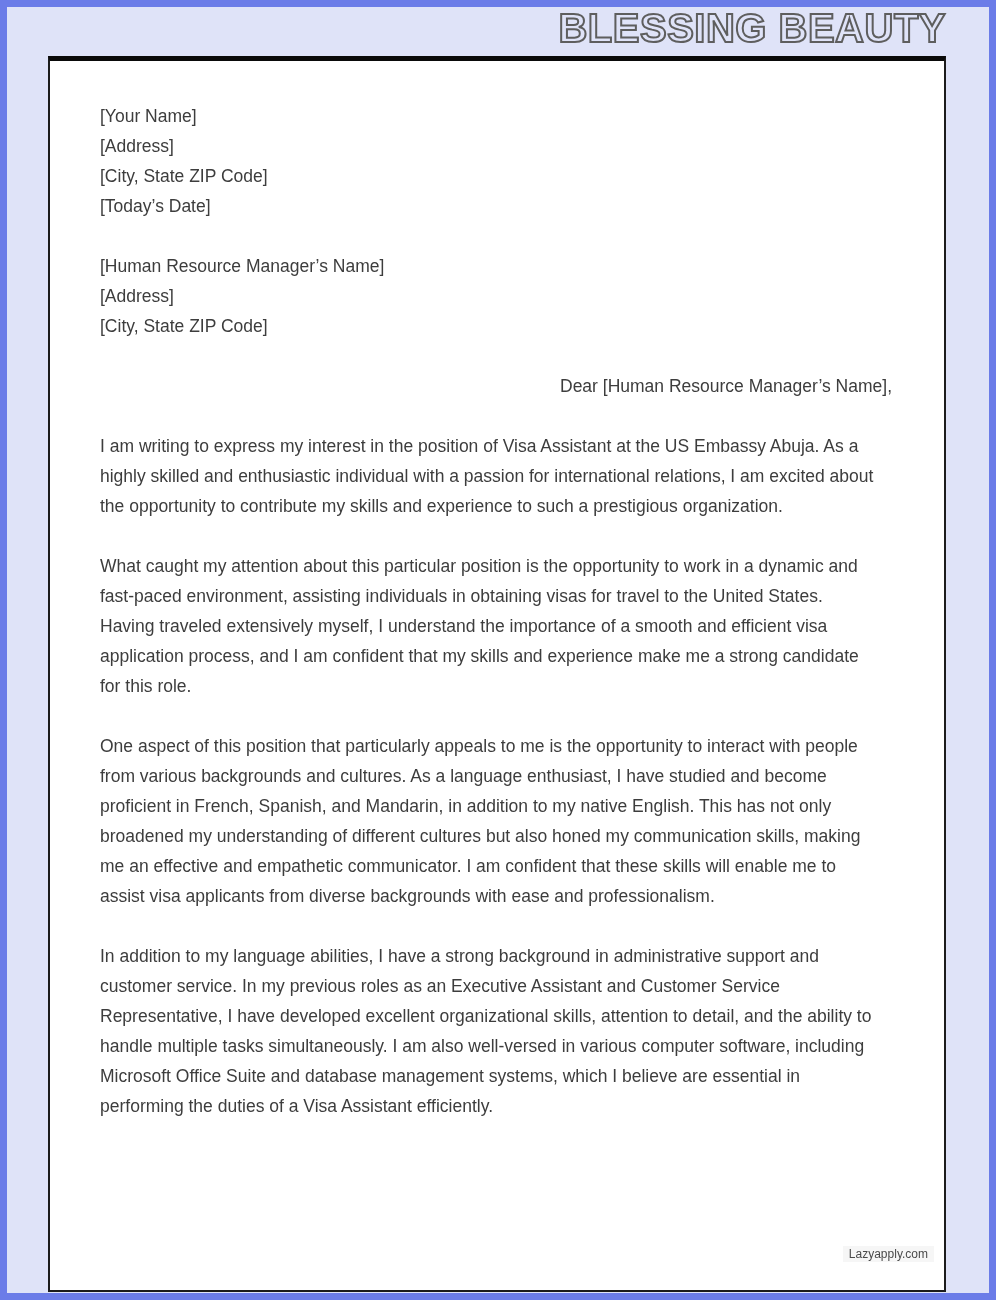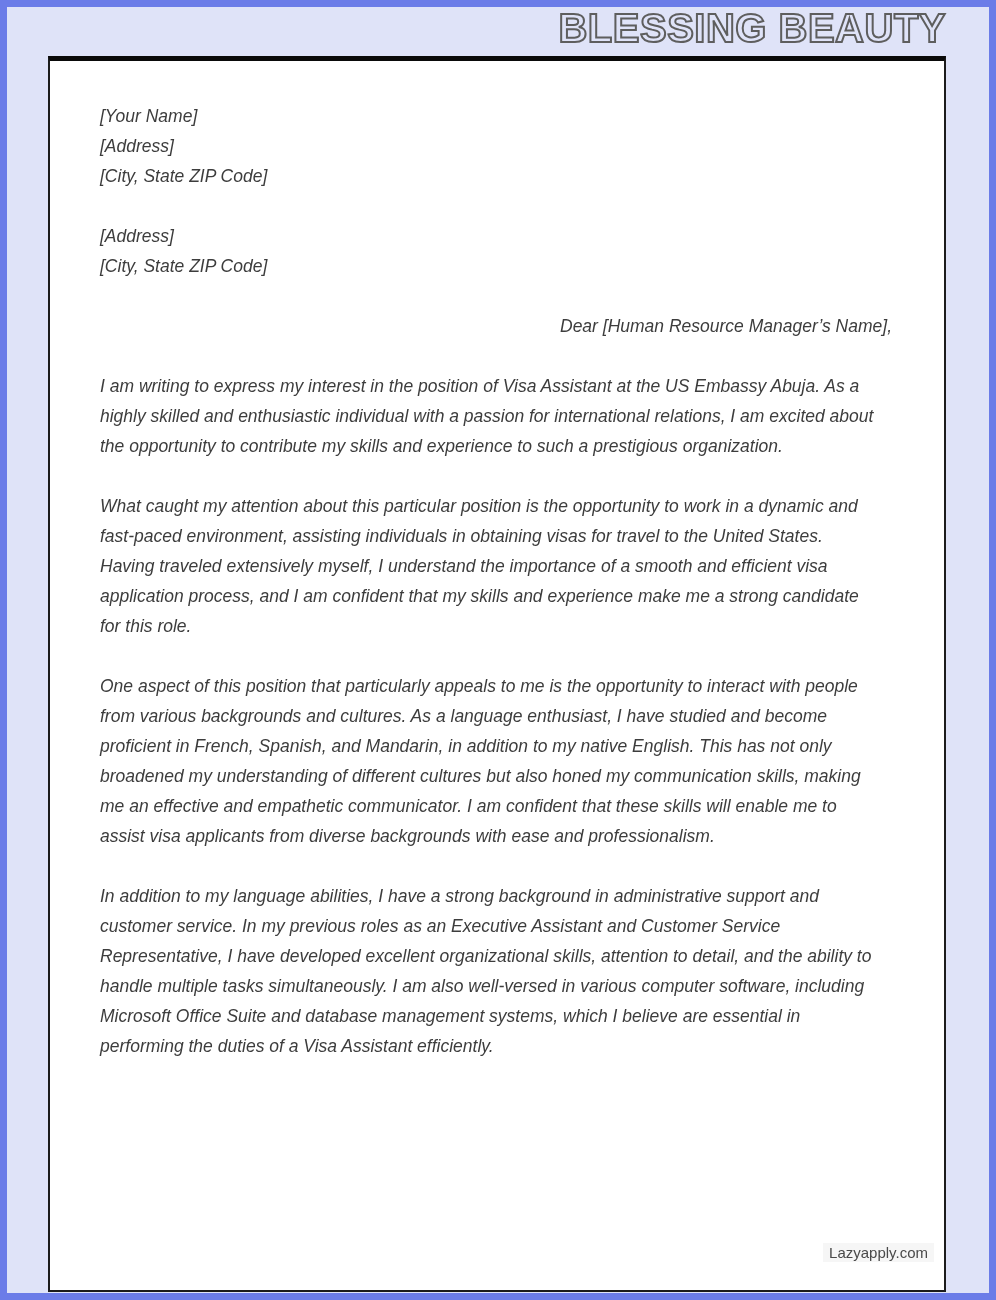--- a/index.html
+++ b/index.html
@@ -44,64 +44,65 @@
       background: #ffffff;
       border: 2px solid #1c1c1c;
       border-top: 5px solid #0a0a0a;
       overflow: hidden;
     }
     .letter {
       padding: 40px 52px 0 50px;
       color: #3d3d3d;
       font-size: 17.5px;
       line-height: 30px;
-      font-style: italic;
     }
     .address-block {
       margin: 0 0 30px 0;
     }
     .address-block .line {
       white-space: nowrap;
     }
     .salutation {
       margin: 0 0 30px 0;
       text-align: right;
     }
     .para {
       margin: 0 15px 30px 0;
       max-width: 792px;
       text-align: left;
     }
     .watermark {
       position: absolute;
       right: 10px;
       bottom: 28px;
-      font-size: 15px;
+      font-size: 12px;
       color: #4a4a4a;
       background: rgba(240, 240, 240, 0.6);
       padding: 1px 6px;
     }
   </style>
 </head>
 <body>
 
 <div class="outer-frame"></div>
 
 <div class="brand">BLESSING BEAUTY</div>
 
 <div class="page">
   <div class="letter">
 
     <div class="address-block">
       <div class="line">[Your Name]</div>
       <div class="line">[Address]</div>
       <div class="line">[City, State ZIP Code]</div>
+      <div class="line">[Today’s Date]</div>
     </div>
 
     <div class="address-block">
+      <div class="line">[Human Resource Manager’s Name]</div>
       <div class="line">[Address]</div>
       <div class="line">[City, State ZIP Code]</div>
     </div>
 
     <div class="salutation">Dear [Human Resource Manager’s Name],</div>
 
     <p class="para">I am writing to express my interest in the position of Visa Assistant at the US Embassy Abuja. As a highly skilled and enthusiastic individual with a passion for international relations, I am excited about the opportunity to contribute my skills and experience to such a prestigious organization.</p>
     <p class="para">What caught my attention about this particular position is the opportunity to work in a dynamic and fast-paced environment, assisting individuals in obtaining visas for travel to the United States. Having traveled extensively myself, I understand the importance of a smooth and efficient visa application process, and I am confident that my skills and experience make me a strong candidate for this role.</p>
     <p class="para">One aspect of this position that particularly appeals to me is the opportunity to interact with people from various backgrounds and cultures. As a language enthusiast, I have studied and become proficient in French, Spanish, and Mandarin, in addition to my native English. This has not only broadened my understanding of different cultures but also honed my communication skills, making me an effective and empathetic communicator. I am confident that these skills will enable me to assist visa applicants from diverse backgrounds with ease and professionalism.</p>
     <p class="para">In addition to my language abilities, I have a strong background in administrative support and customer service. In my previous roles as an Executive Assistant and Customer Service Representative, I have developed excellent organizational skills, attention to detail, and the ability to handle multiple tasks simultaneously. I am also well-versed in various computer software, including Microsoft Office Suite and database management systems, which I believe are essential in performing the duties of a Visa Assistant efficiently.</p>

